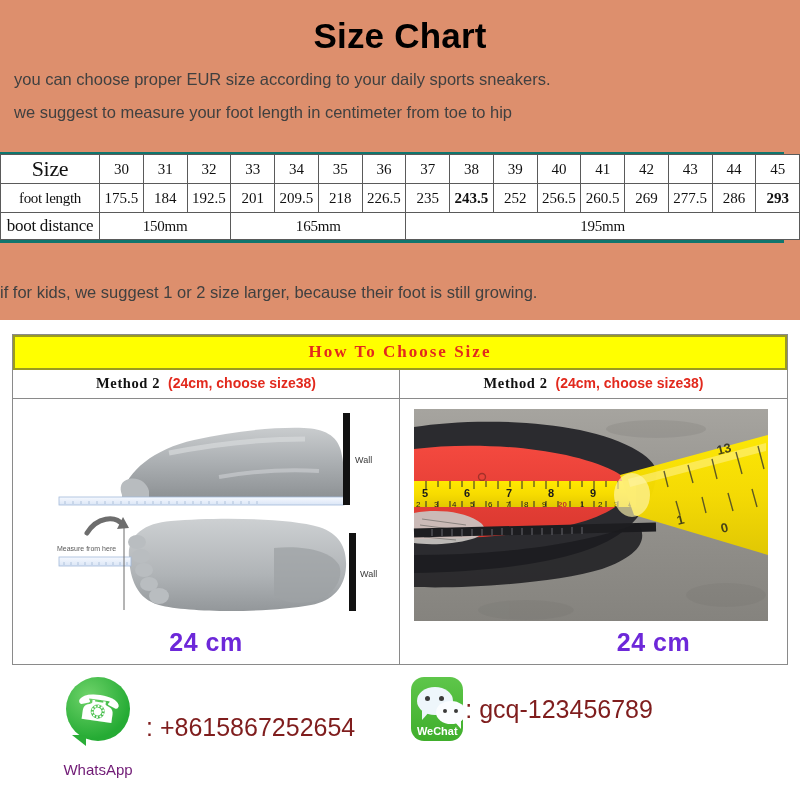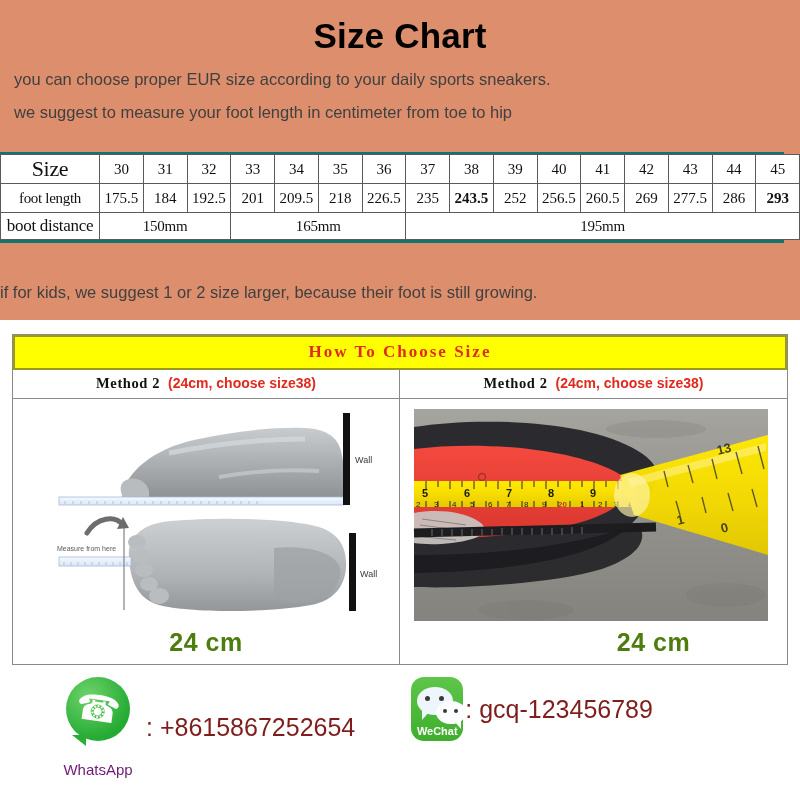--- a/index.html
+++ b/index.html
@@ -148,21 +148,21 @@
   .method-panel.left { border-right: 1px solid #8a8a8a; }
 
   .figure-box {
     height: 222px;
     position: relative;
     overflow: hidden;
     background: #fff;
   }
   .cm-label {
     text-align: center;
-    color: #4d7c0f;
+    color: #6d28d9;
     font-weight: bold;
     font-size: 25px;
     font-family: "Liberation Sans", sans-serif;
     padding: 1px 0 5px 0;
     letter-spacing: 0.5px;
   }
   .method-panel.right .cm-label { padding-left: 120px; }
 
   
   .contacts {

